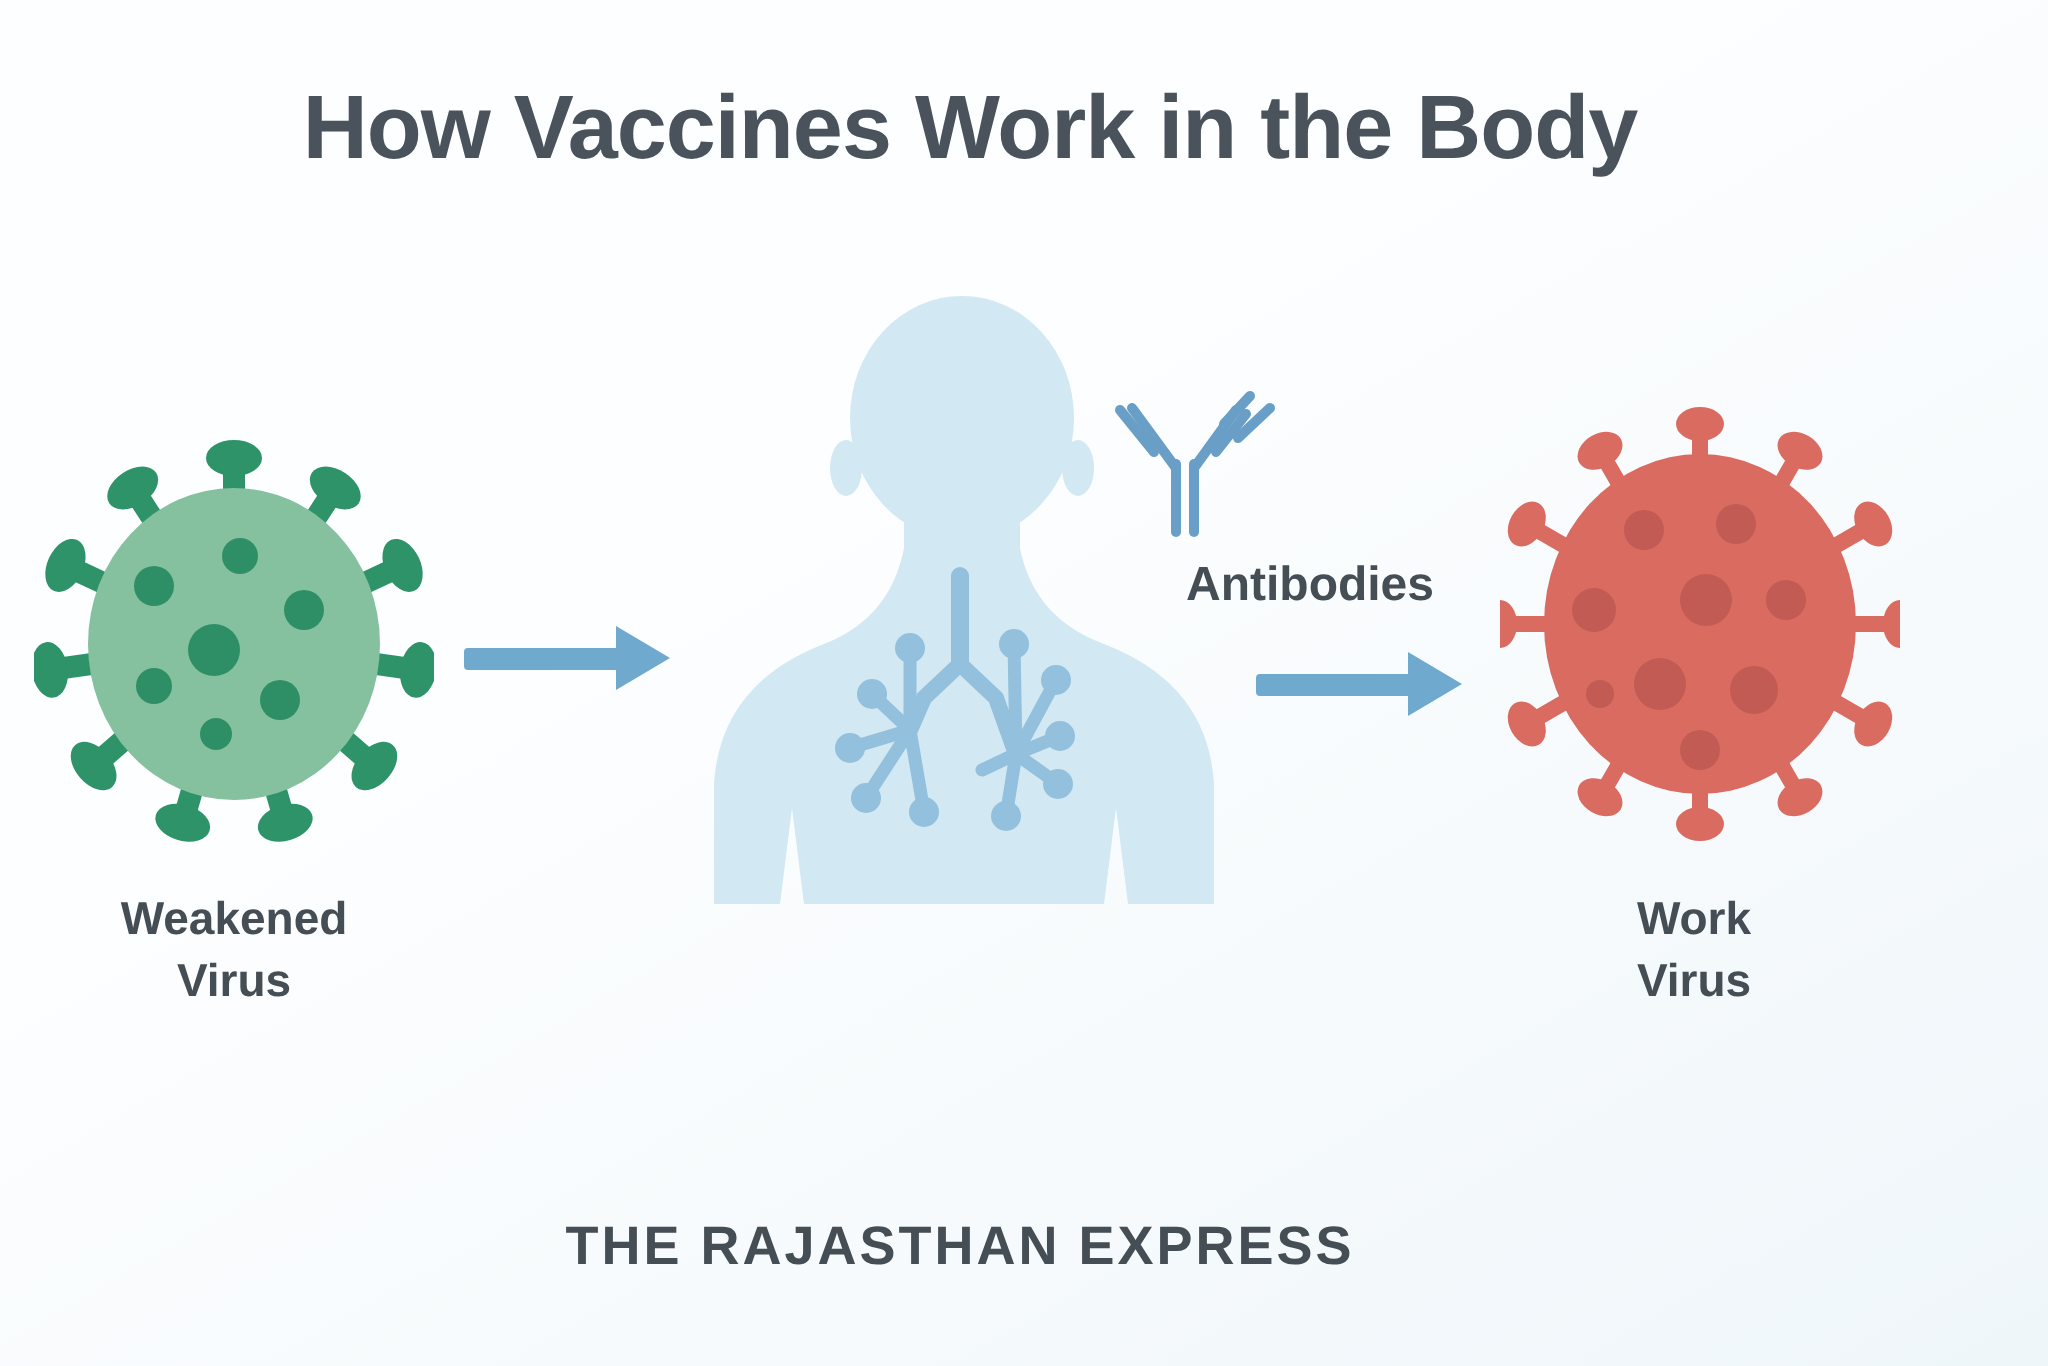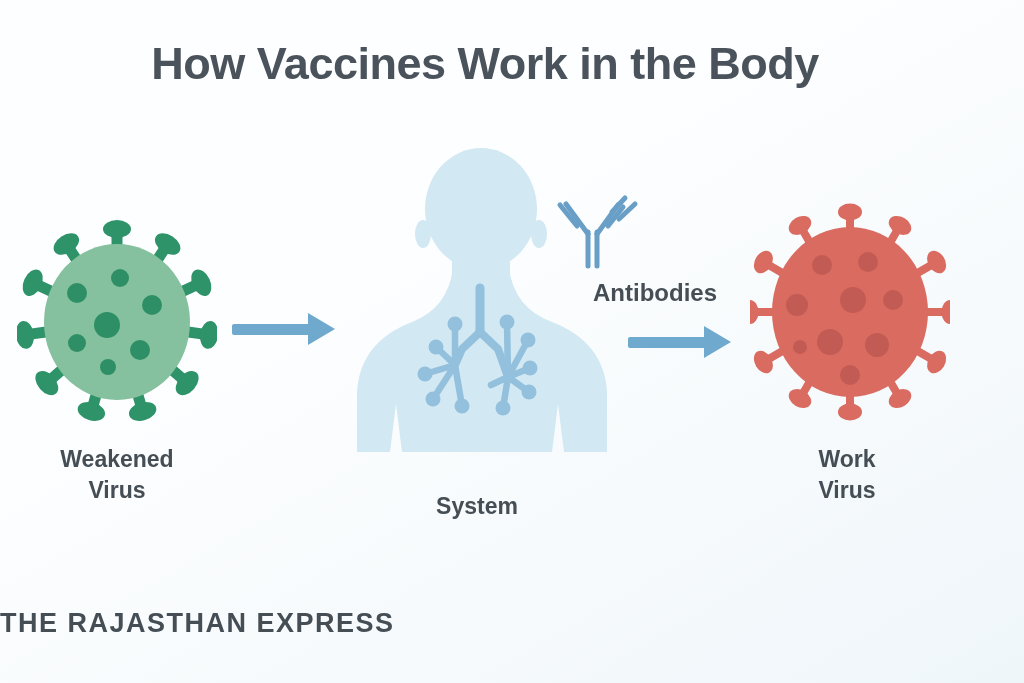--- a/index.html
+++ b/index.html
@@ -23,20 +23,21 @@
     font-size:23px; font-weight:700; line-height:1.33;
     color: var(--label-text);
   }
   .antibodies-label {
     position:absolute; text-align:right;
     font-size:24px; font-weight:700;
     color: var(--label-text);
   }
   .footer-credit {
     position:absolute; left:0; top:608px; width:960px;
+    text-align:center;
     font-size:27px; font-weight:700; letter-spacing:1.5px;
     color: var(--label-text);
   }
   
   .f-weak-body  { fill: var(--virus-weak-body); }
   .f-weak-spike { fill: var(--virus-weak-spike); }
   .f-weak-dot   { fill: var(--virus-weak-dot); }
   .f-real-body  { fill: var(--virus-real-body); }
   .f-real-dot   { fill: var(--virus-real-dot); }
   .f-sil        { fill: var(--silhouette); }
@@ -158,21 +159,20 @@
     <circle cx="100" cy="173" r="10" class="f-real-dot"></circle>
   </svg>
 
   <div class="step-label" style="left:17px; top:444px; width:200px;">
     <span>Weakened</span><br>
     <span>Virus</span>
   </div>
 
   <div class="step-label" style="left:377px; top:460px; width:200px;">
     <br>
-    <span>System</span>
   </div>
 
   <div class="step-label" style="left:747px; top:444px; width:200px;">
     <span>Work</span><br>
     <span>Virus</span>
   </div>
 
   <div class="footer-credit">THE RAJASTHAN EXPRESS</div>
 
 </div>

